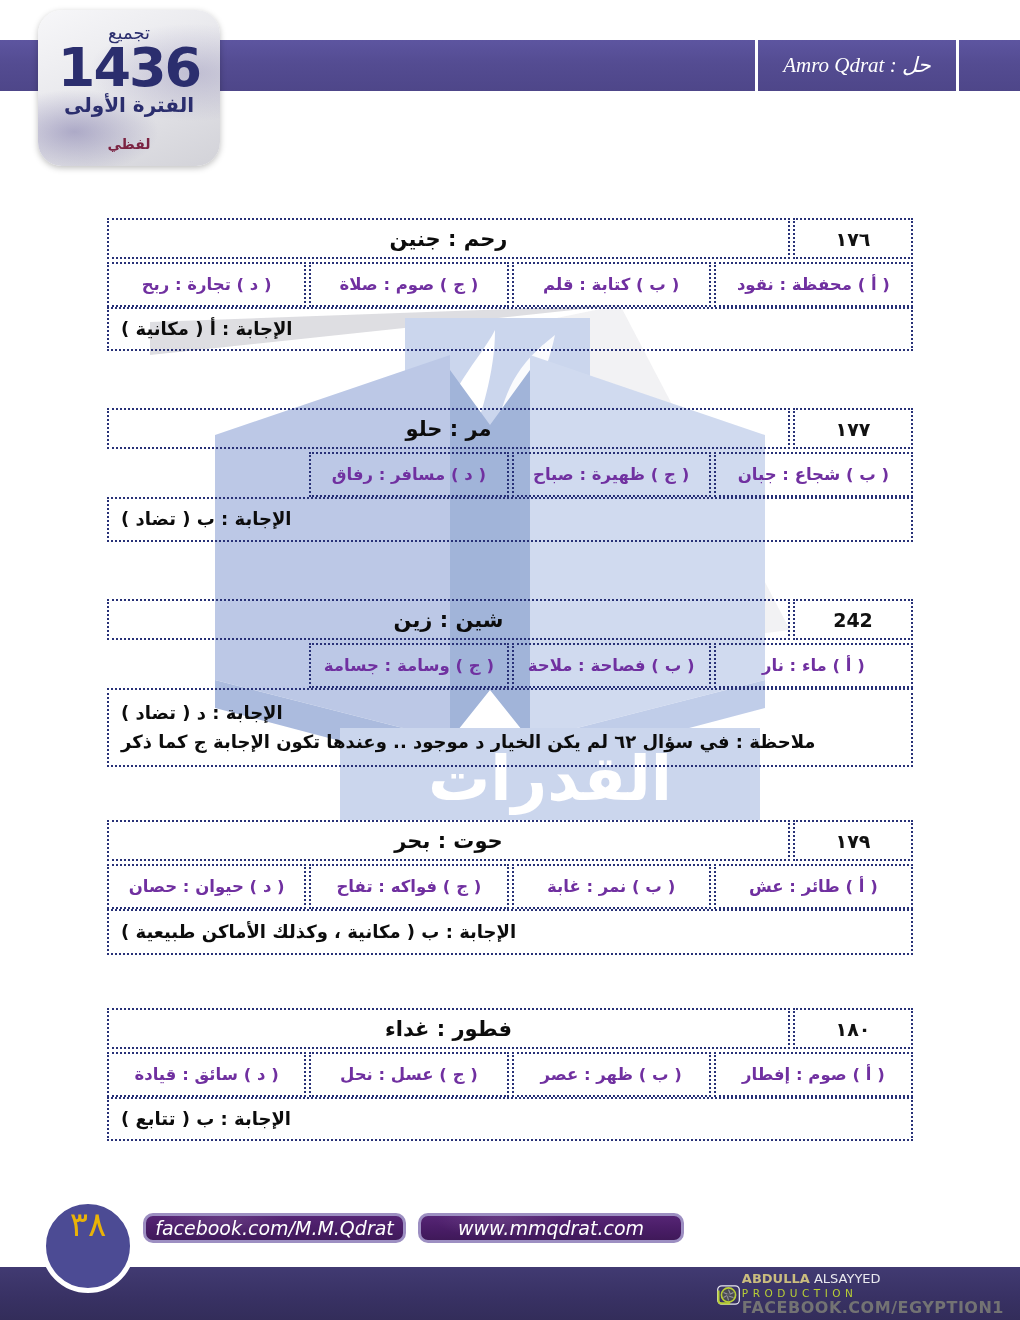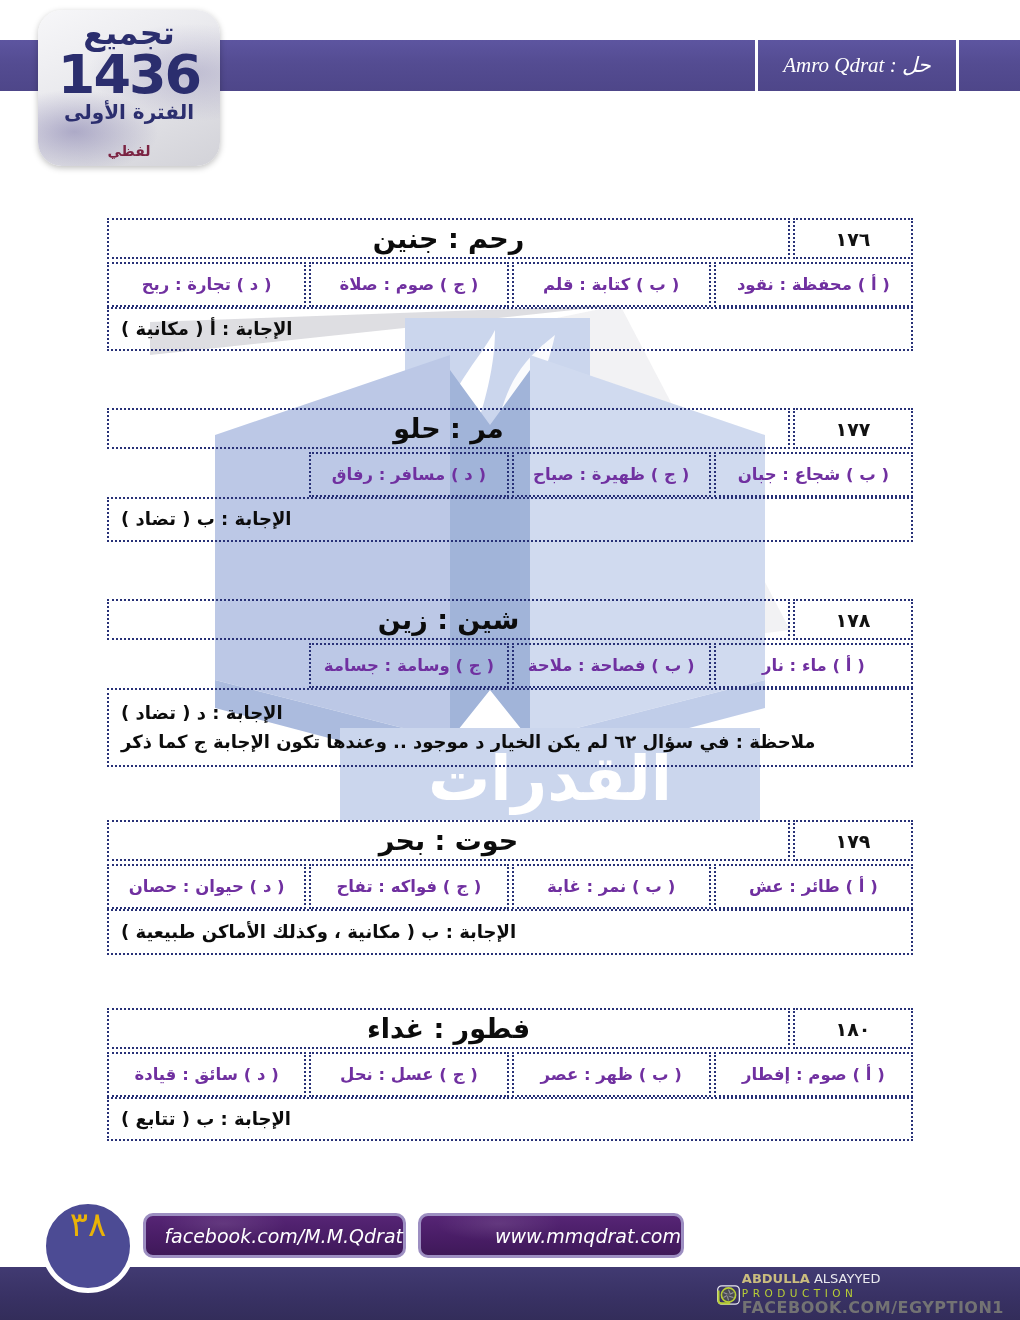--- a/index.html
+++ b/index.html
@@ -26,41 +26,41 @@
     position:absolute;left:38px;top:10px;width:182px;height:156px;
     border-radius:24px;z-index:2;
     background:
       radial-gradient(120px 60px at 20% 78%, rgba(84,76,146,.38) 0%, rgba(84,76,146,0) 70%),
       radial-gradient(150px 70px at 85% 40%, rgba(84,76,146,.25) 0%, rgba(84,76,146,0) 70%),
       linear-gradient(155deg,#f7f7f9 0%,#e8e8ec 45%,#d2d2d8 100%);
     box-shadow:0 2px 6px rgba(0,0,0,.25);
     display:flex;flex-direction:column;align-items:center;justify-content:center;
     text-align:center;
   }
-  .brand-l1{font-size:32px;font-weight:bold;color:#2b2e6e;line-height:1;}
+  .brand-l1{font-size:18px;font-weight:normal;color:#2b2e6e;line-height:1;}
   .brand-l2{font-size:54px;font-weight:bold;color:#2b2e6e;line-height:.95;letter-spacing:-2px;direction:ltr;}
   .brand-l3{font-size:20px;font-weight:bold;color:#2b2e6e;line-height:1.2;}
   .brand-l4{font-size:14px;font-weight:bold;color:#7b2342;margin-top:19px;}
   
   .watermark{position:absolute;left:150px;top:300px;z-index:0;opacity:.9;}
   
   .qblock{
     position:absolute;left:107px;width:806px;direction:rtl;z-index:2;
   }
   .row{display:grid;grid-gap:3px;}
   .row + .row{margin-top:3px;}
   .title-row{grid-template-columns:120px 1fr;height:41px;}
   .opts-row{grid-template-columns:repeat(4,1fr);height:45px;}
   .cell{
     border:2px dotted #283177;
     display:flex;align-items:center;justify-content:center;
     box-sizing:border-box;background:transparent;
   }
   .num-cell{font-size:19px;font-weight:bold;color:#111111;}
-  .q-cell{font-size:27px;font-weight:bold;color:#0c0c0c;}
+  .q-cell{font-size:21px;font-weight:bold;color:#0c0c0c;}
   .opt{font-size:16.5px;font-weight:bold;color:#7030a0;white-space:nowrap;}
   .ans-cell{
     border:2px dotted #283177;box-sizing:border-box;
     display:flex;flex-direction:column;justify-content:center;
     padding:2px 12px;text-align:left;
   }
   .ans-line{font-size:18px;font-weight:bold;color:#0c0c0c;line-height:1.6;}
   .note-line{font-size:18px;font-weight:bold;color:#0c0c0c;line-height:1.6;}
   
   .bottom-bar{
@@ -68,26 +68,26 @@
     background:linear-gradient(180deg,#413a72 0%,#383163 60%,#332d5a 100%);
     z-index:1;
   }
   .page-circle{
     position:absolute;left:41px;top:1199px;width:84px;height:84px;
     border-radius:50%;background:#4c4b94;border:5px solid #ffffff;
     display:flex;justify-content:center;
     color:#eab308;font-size:34px;font-weight:normal;z-index:2;box-sizing:content-box;
   }
   .link-btn{
-    position:absolute;top:1213px;height:45px;border-radius:10px;
+    position:absolute;top:1213px;height:30px;border-radius:10px;
     background:
       radial-gradient(90px 25px at 30% 20%, rgba(255,255,255,.10) 0%, rgba(255,255,255,0) 70%),
       linear-gradient(180deg,#562575 0%,#491d66 55%,#3f1959 100%);
     border:3px solid #9d8fc2;box-sizing:border-box;
-    display:flex;align-items:center;justify-content:flex-end;
+    display:flex;align-items:center;justify-content:center;
     color:#ffffff;font:italic 19px "DejaVu Sans",sans-serif;z-index:2;cursor:pointer;
   }
   .btn-fb{left:143px;width:263px;}
   .btn-www{left:418px;width:266px;}
   .production{
     position:absolute;left:716px;top:1269px;width:300px;height:51px;
     display:flex;align-items:center;z-index:2;
   }
   .prod-text{margin-right:6px;margin-left:0;padding-right:6px;line-height:1.15;direction:ltr;}
   .prod-name{font-size:13px;white-space:nowrap;}
@@ -153,21 +153,21 @@
     <div class="cell opt">( ج ) ظهيرة : صباح</div>
     <div class="cell opt">( د ) مسافر : رفاق</div>
   </div>
   <div class="ans-cell" style="height:45px">
     <div class="ans-line">الإجابة : ب ( تضاد )</div>
   </div>
 </div>
 
 <div class="qblock" style="top:599px">
   <div class="row title-row">
-    <div class="cell num-cell">١٧٨</div>
+    <div class="cell num-cell">242</div>
     <div class="cell q-cell">شين : زين</div>
   </div>
   <div class="row opts-row">
     <div class="cell opt">( أ ) ماء : نار</div>
     <div class="cell opt">( ب ) فصاحة : ملاحة</div>
     <div class="cell opt">( ج ) وسامة : جسامة</div>
   </div>
   <div class="ans-cell" style="height:79px">
     <div class="ans-line">الإجابة : د ( تضاد )</div>
     <div class="note-line">ملاحظة : في سؤال ٦٢ لم يكن الخيار د موجود .. وعندها تكون الإجابة ج كما ذكر</div>

